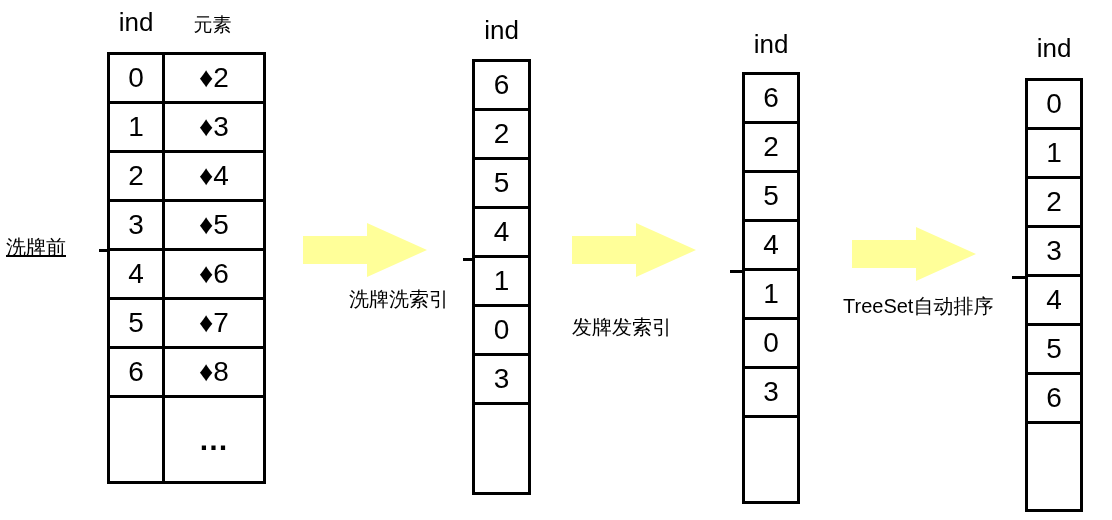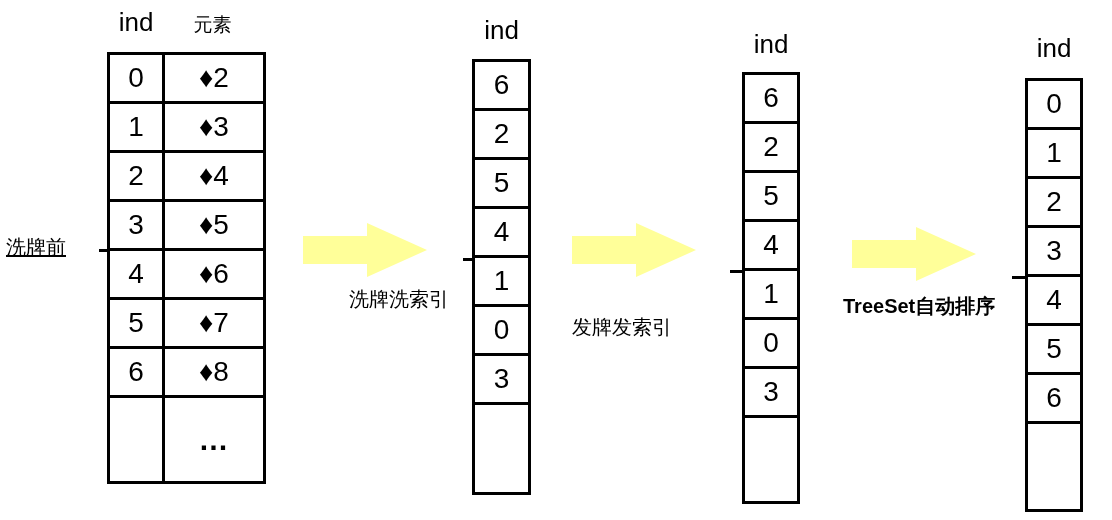--- a/index.html
+++ b/index.html
@@ -29,21 +29,21 @@
   .h-ind3{left:742px;top:30px;width:58px;}
   .h-ind4{left:1025px;top:34px;width:58px;}
   .before{position:absolute;left:6px;top:234px;font-size:20px;white-space:nowrap;text-decoration:underline;}
   .arrow{position:absolute;}
   .a1{left:303px;top:223px;}
   .a2{left:572px;top:223px;}
   .a3{left:852px;top:227px;}
   .alabel{position:absolute;font-size:20px;white-space:nowrap;}
   .al1{left:305px;top:286px;margin-left:44px;}
   .al2{left:572px;top:286px;margin-top:28px;}
-  .al3{left:843px;top:293px;font-weight:bold;}
+  .al3{left:843px;top:293px;}
   .tick{position:absolute;height:3px;background:#000;}
   .tk1{left:99px;top:249px;width:10px;}
   .tk2{left:463px;top:258px;width:11px;}
   .tk3{left:730px;top:270px;width:13px;}
   .tk4{left:1012px;top:276px;width:14px;}
 </style>
 </head>
 <body>
 
 <div class="before">洗牌前</div>

